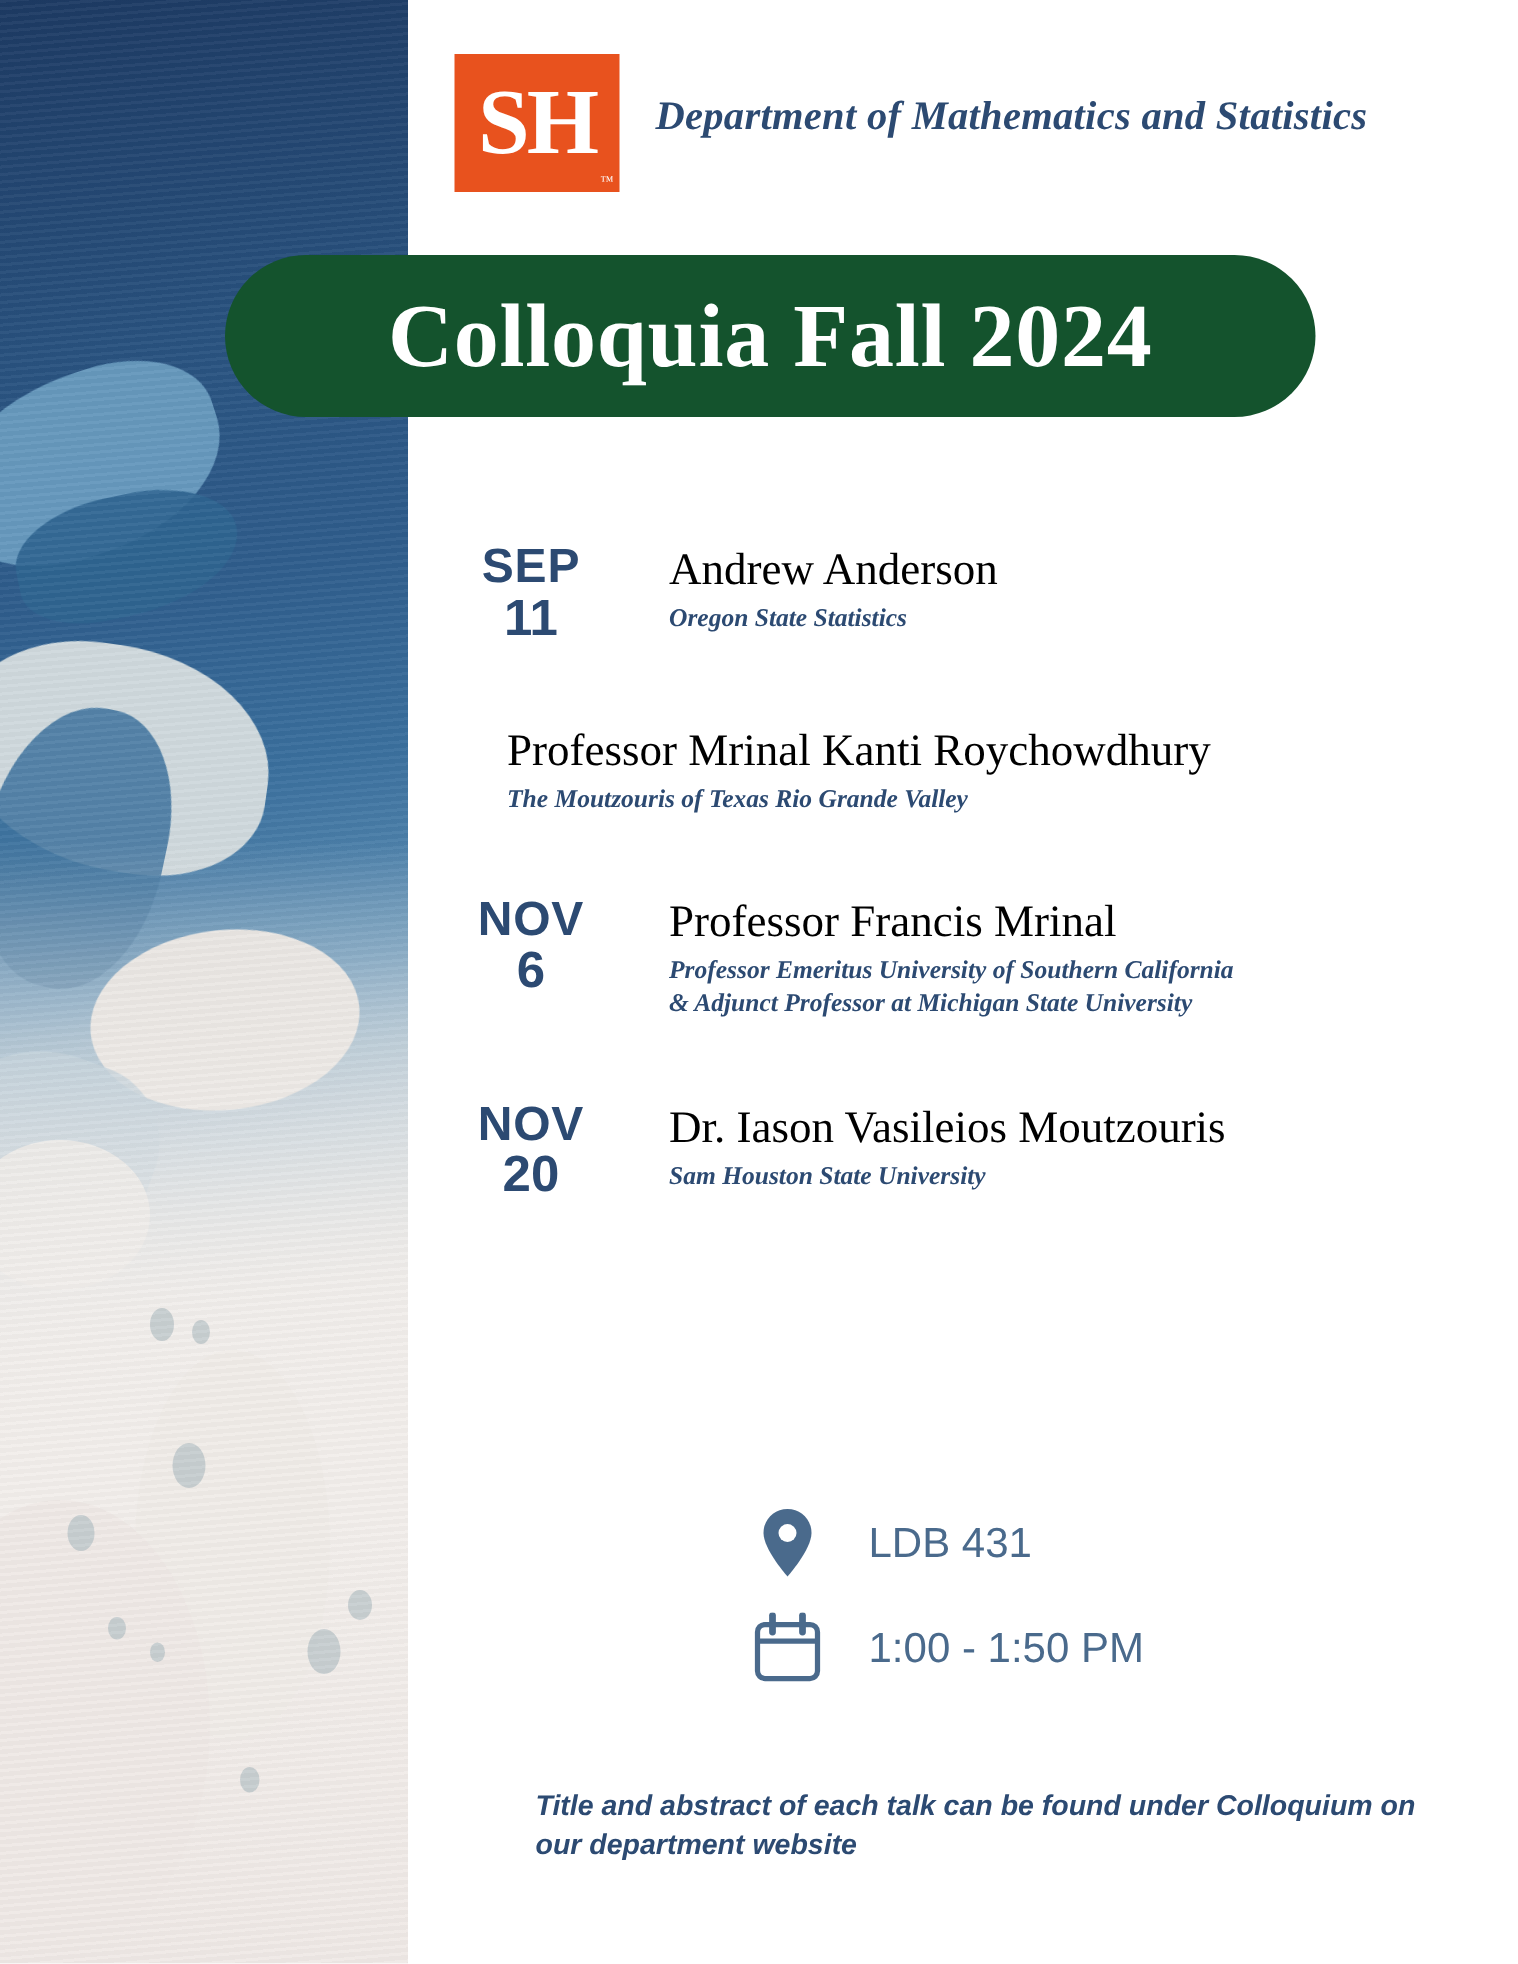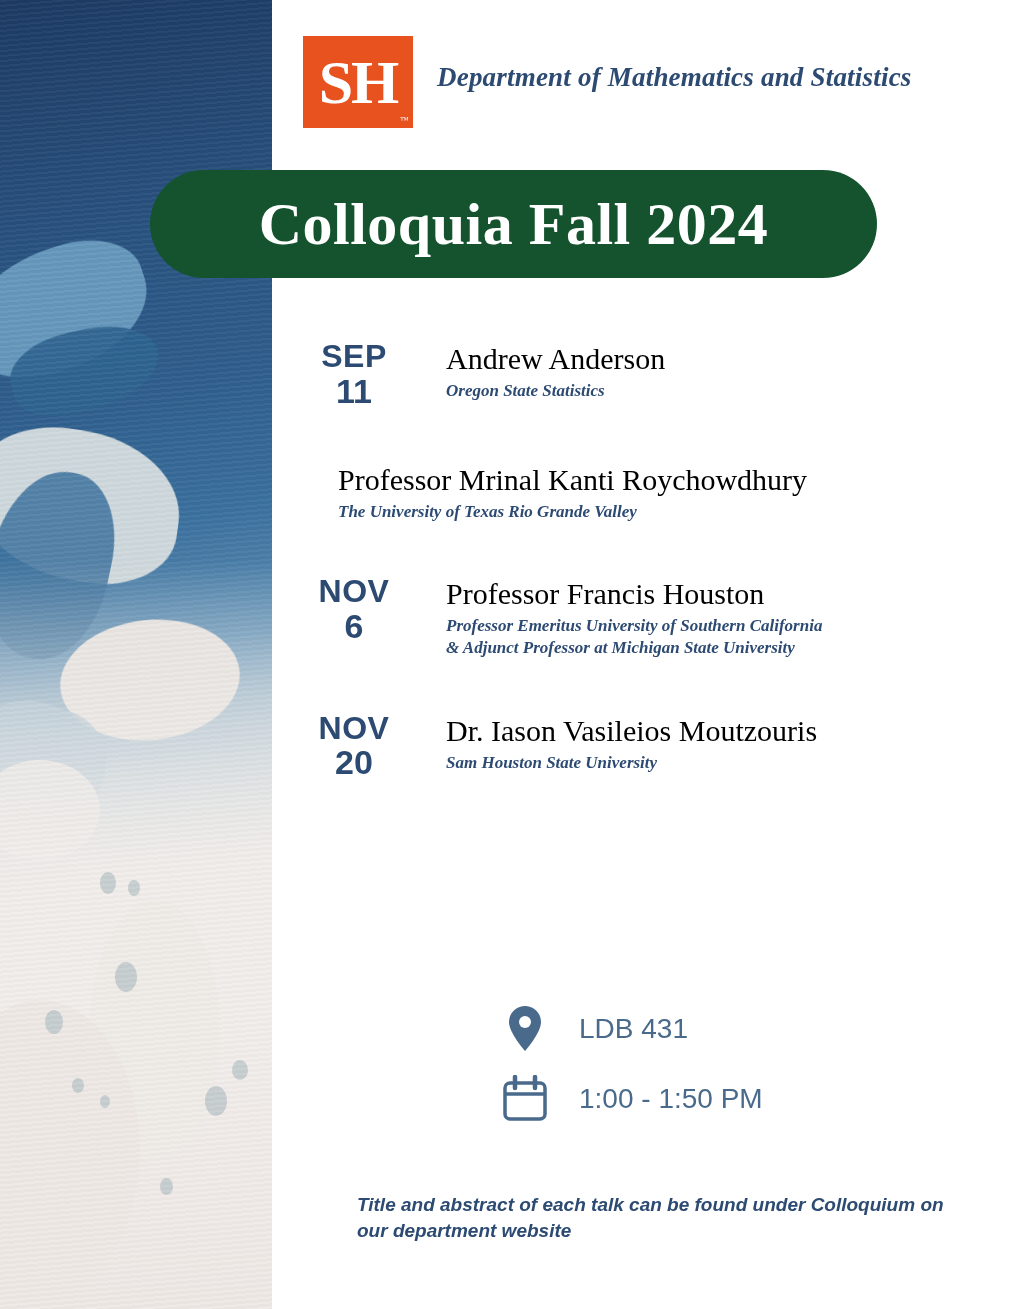--- a/index.html
+++ b/index.html
@@ -128,21 +128,21 @@
     font-weight: bold;
     font-size: 60px;
     letter-spacing: 0.5px;
     white-space: nowrap;
   }
 
   
   .schedule {
     position: absolute;
     left: 300px;
-    top: 340px;
+    top: 361px;
     width: 700px;
   }
   .event {
     display: flex;
     align-items: flex-start;
     margin-bottom: 52px;
   }
   .event .date {
     width: 108px;
     flex: 0 0 108px;
@@ -259,31 +259,31 @@
     </div>
     <div class="info">
       <div class="speaker">Andrew Anderson</div>
       <div class="affil">Oregon State Statistics</div>
     </div>
   </div>
 
   <div class="event">
     <div class="info">
       <div class="speaker">Professor Mrinal Kanti Roychowdhury</div>
-      <div class="affil">The University of Texas Rio Grande Valley</div>
+      <div class="affil">The Moutzouris of Texas Rio Grande Valley</div>
     </div>
   </div>
 
   <div class="event">
     <div class="date">
       <span class="month">NOV</span>
       <span class="day">6</span>
     </div>
     <div class="info">
-      <div class="speaker">Professor Francis Houston</div>
+      <div class="speaker">Professor Francis Mrinal</div>
       <div class="affil" style="white-space: pre-line;">Professor Emeritus University of Southern California
 &amp; Adjunct Professor at Michigan State University</div>
     </div>
   </div>
 
   <div class="event">
     <div class="date">
       <span class="month">NOV</span>
       <span class="day">20</span>
     </div>

